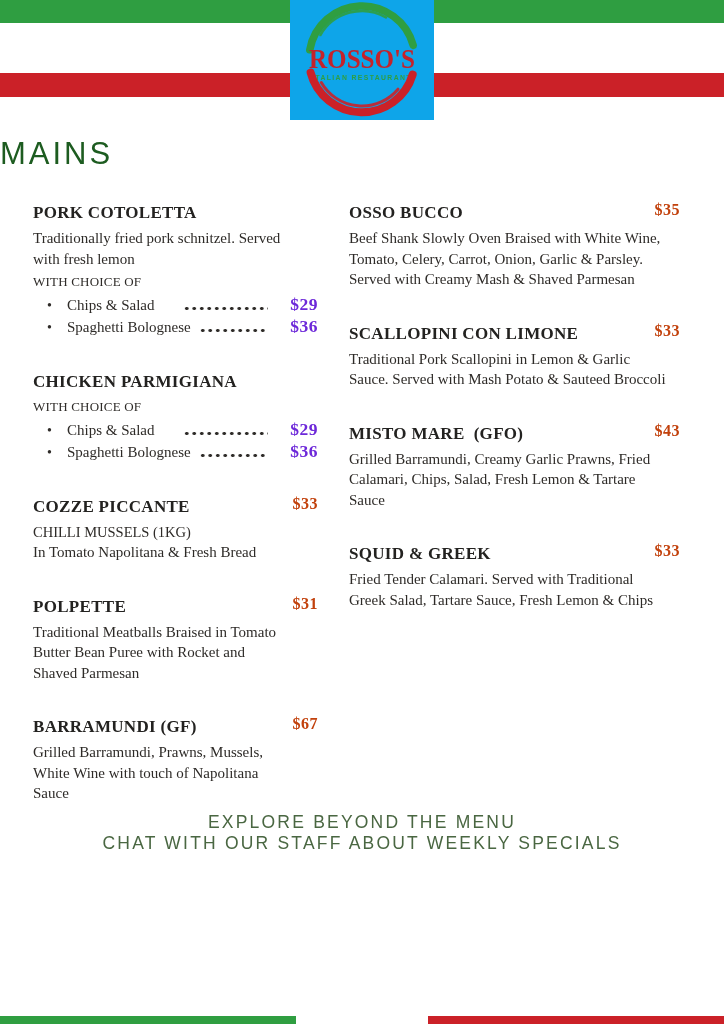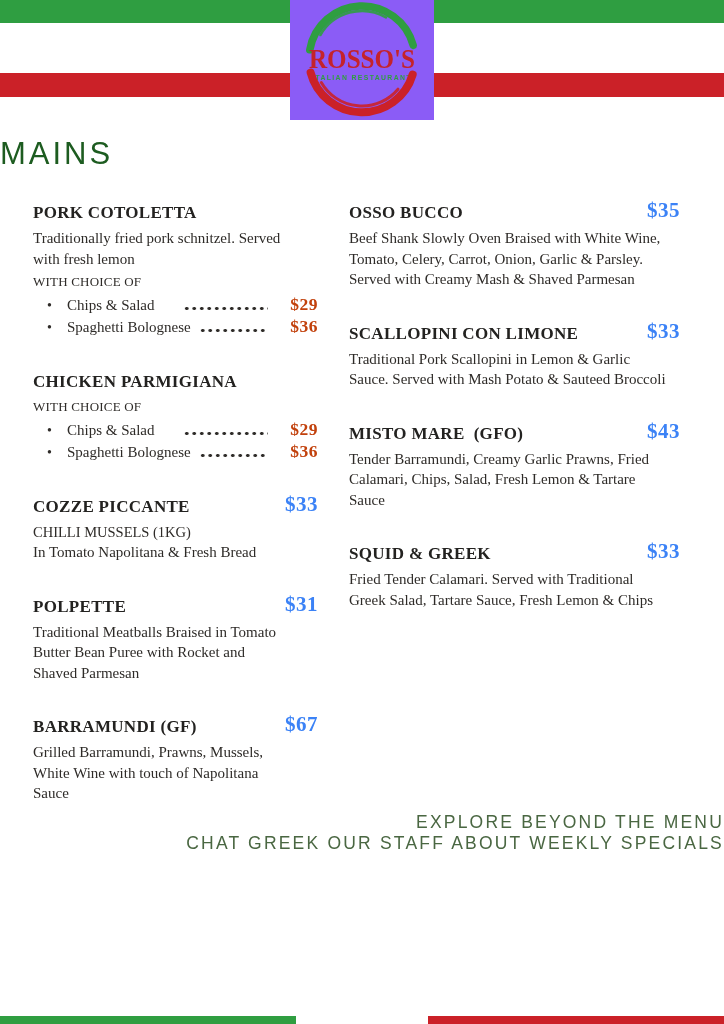--- a/index.html
+++ b/index.html
@@ -9,57 +9,57 @@
   *{box-sizing:border-box;}
   html,body{margin:0;padding:0;}
   body{
     width:724px;height:1024px;position:relative;background:#fff;overflow:hidden;
     font-family:"Liberation Serif", serif;color:var(--ink);
   }
   
   .flag-header{position:relative;height:120px;}
   .band-green{position:absolute;top:0;left:0;right:0;height:23px;background:var(--flag-green);}
   .band-red{position:absolute;top:73px;left:0;right:0;height:24px;background:var(--flag-red);}
-  .logo-col{position:absolute;top:0;left:290px;width:144px;height:120px;background:#8b5cf6;}
+  .logo-col{position:absolute;top:0;left:290px;width:144px;height:120px;background:#0ea5e9;}
   .logo{position:absolute;top:2px;left:50%;transform:translateX(-50%);}
   .arc-green{fill:none;stroke:var(--flag-green);stroke-linecap:round;}
   .arc-red{fill:none;stroke:var(--flag-red);stroke-linecap:round;}
   .logo-word{font-family:"Liberation Serif",serif;font-weight:700;fill:var(--logo-red);font-size:28px;}
   .logo-sub{font-family:"Liberation Sans",sans-serif;font-weight:700;fill:var(--flag-green);
             font-size:6.8px;letter-spacing:1.4px;}
   
   .page-title{
     margin:16px 0 0;text-align:left;font-family:"Liberation Sans",sans-serif;
     font-weight:400;font-size:31px;line-height:36px;letter-spacing:3px;color:var(--title-green);
   }
   
   .menu{display:flex;gap:31px;margin:31px 44px 0 33px;}
   .col{flex:none;}
   .col-left{width:285px;}
   .col-right{width:331px;}
   .item{margin:0 0 34px;}
   .item-head{display:flex;justify-content:space-between;align-items:flex-start;margin-bottom:5px;}
   .item-name{margin:0;font-size:17px;line-height:20px;font-weight:600;letter-spacing:.3px;
              color:#232220;white-space:pre;}
-  .item-price{font-size:21px;font-weight:700;line-height:20px;letter-spacing:.5px;margin-top:-3px;color:#3b82f6;}
+  .item-price{font-size:16px;font-weight:700;line-height:20px;letter-spacing:.5px;margin-top:-3px;color:#c2410c;}
   .item-subtitle{font-size:14.5px;line-height:20px;}
   .desc-line{font-size:15px;line-height:20.5px;white-space:nowrap;}
   .item-note{font-size:13px;line-height:19px;margin-top:3px;letter-spacing:.2px;}
   .options{list-style:none;margin:3px 0 0;padding:0 0 0 12px;}
   .option{display:flex;align-items:baseline;line-height:20px;font-size:15px;}
   .bullet{width:22px;padding-left:2px;font-size:14px;}
   .bullet::before{content:"\2022";}
   .opt-label{min-width:108px;white-space:nowrap;}
   .leader{flex:1 1 auto;align-self:flex-end;height:6px;margin:0 12px 5px 8px;
     background-image:radial-gradient(circle,#2e2b28 1.5px,transparent 1.9px);
     background-size:7.5px 5px;background-repeat:repeat-x;background-position:left center;}
-  .opt-price{min-width:38px;text-align:right;font-weight:700;font-size:17.5px;letter-spacing:.5px;color:#c2410c;}
+  .opt-price{min-width:38px;text-align:right;font-weight:700;font-size:17.5px;letter-spacing:.5px;color:#6d28d9;}
   
   .footer{
-    position:absolute;top:812px;left:0;right:0;text-align:right;
+    position:absolute;top:812px;left:0;right:0;text-align:center;
     font-family:"Liberation Sans",sans-serif;color:var(--footer-green);
     font-size:17.5px;line-height:21px;letter-spacing:2.2px;font-weight:500;
   }
   
   .bottom-strip{position:absolute;bottom:0;left:0;right:0;height:8px;display:flex;}
   .bs-green{width:296px;background:var(--flag-green);}
   .bs-white{flex:1;background:#fff;}
   .bs-red{width:296px;background:var(--flag-red);}
 </style>
 </head>
@@ -169,37 +169,37 @@
           <span class="item-price">$33</span>
         </div>
         <div class="desc-line">Traditional Pork Scallopini in Lemon &amp; Garlic</div>
         <div class="desc-line">Sauce. Served with Mash Potato &amp; Sauteed Broccoli</div>
       </article>
       <article class="item">
         <div class="item-head">
           <h3 class="item-name">MISTO MARE  (GFO)</h3>
           <span class="item-price">$43</span>
         </div>
-        <div class="desc-line">Tender Barramundi, Creamy Garlic Prawns, Fried</div>
+        <div class="desc-line">Grilled Barramundi, Creamy Garlic Prawns, Fried</div>
         <div class="desc-line">Calamari, Chips, Salad, Fresh Lemon &amp; Tartare</div>
         <div class="desc-line">Sauce</div>
       </article>
       <article class="item">
         <div class="item-head">
           <h3 class="item-name">SQUID &amp; GREEK</h3>
           <span class="item-price">$33</span>
         </div>
         <div class="desc-line">Fried Tender Calamari. Served with Traditional</div>
         <div class="desc-line">Greek Salad, Tartare Sauce, Fresh Lemon &amp; Chips</div>
       </article>
     </section>
 </main>
 
 <footer class="footer">
   <div>EXPLORE BEYOND THE MENU</div>
-  <div>CHAT GREEK OUR STAFF ABOUT WEEKLY SPECIALS</div>
+  <div>CHAT WITH OUR STAFF ABOUT WEEKLY SPECIALS</div>
 </footer>
 
 <div class="bottom-strip">
   <div class="bs-green"></div>
   <div class="bs-white"></div>
   <div class="bs-red"></div>
 </div>
 
 </body></html>

